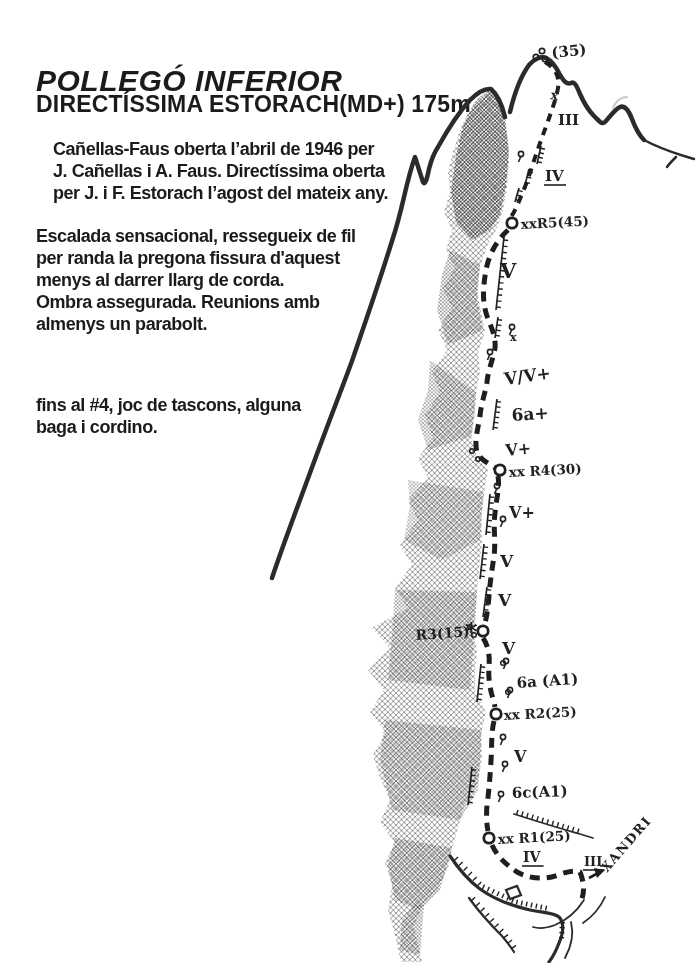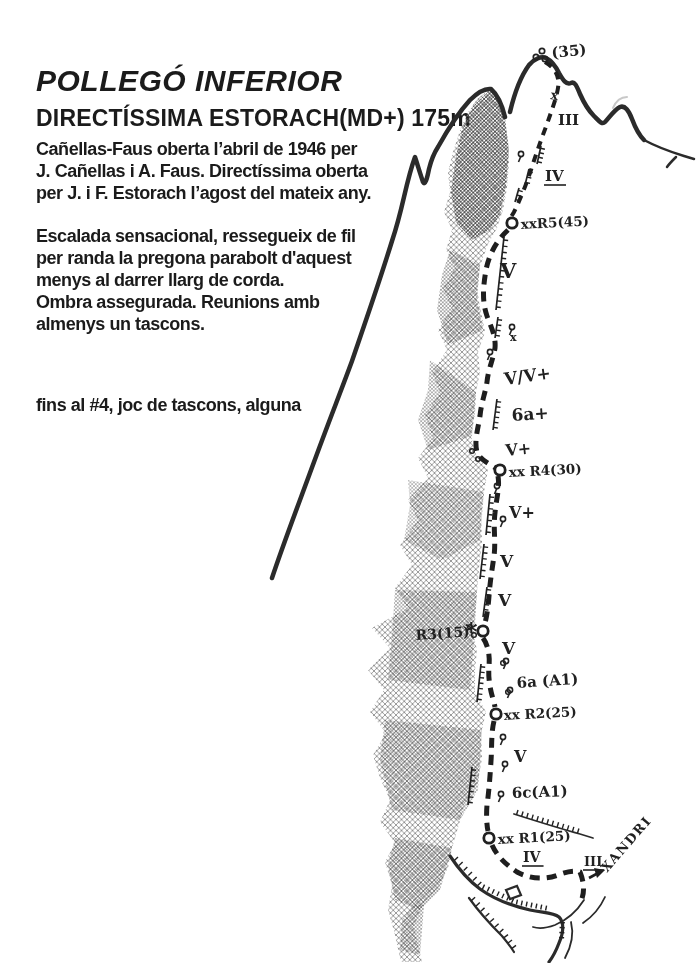--- a/index.html
+++ b/index.html
@@ -1,51 +1,52 @@
 <!DOCTYPE html>
 <html><head>
 <meta charset="utf-8">
 <style>
   html,body{margin:0;padding:0;background:#e8e8e8;}
   .page{position:relative;width:700px;height:963px;background:#ffffff;overflow:hidden;
         font-family:"Liberation Sans",sans-serif;color:#1b1b1b;margin:0 auto;}
   .page-title{position:absolute;left:36px;top:44px;font-size:30px;line-height:34px;
         font-style:italic;font-weight:700;letter-spacing:.5px;white-space:nowrap;text-align:right;}
-  .page-subtitle{position:absolute;left:36px;top:86px;font-size:23px;line-height:26px;
+  .page-subtitle{position:absolute;left:36px;top:72px;font-size:23px;line-height:26px;
         font-weight:700;letter-spacing:.2px;white-space:nowrap;}
   .para{position:absolute;left:36px;width:400px;font-size:18px;line-height:22px;
         font-weight:700;letter-spacing:-.45px;}
   .para .tline{white-space:nowrap;}
-  #para-0{top:138px;}
+  #para-0{top:138px;margin-left:17px;}
   #para-1{top:225px;}
   #para-2{top:394px;}
   #topo{position:absolute;left:0;top:0;width:700px;height:963px;}
 </style>
 </head>
 <body>
 
 <div class="page">
 
   <h1 class="page-title">POLLEGÓ INFERIOR</h1>
   <h2 class="page-subtitle">DIRECTÍSSIMA ESTORACH(MD+) 175m</h2>
 
   <div id="para-0" class="para">
       <div class="tline">Cañellas-Faus oberta l’abril de 1946 per</div>
       <div class="tline">J. Cañellas i A. Faus. Directíssima oberta</div>
       <div class="tline">per J. i F. Estorach l’agost del mateix any.</div>
     </div>
   <div id="para-1" class="para">
       <div class="tline">Escalada sensacional, ressegueix de fil</div>
-      <div class="tline">per randa la pregona parabolt d'aquest</div>
+      <div class="tline">per randa la pregona fissura d'aquest</div>
       <div class="tline">menys al darrer llarg de corda.</div>
       <div class="tline">Ombra assegurada. Reunions amb</div>
-      <div class="tline">almenys un tascons.</div>
+      <div class="tline">almenys un parabolt.</div>
     </div>
   <div id="para-2" class="para">
       <div class="tline">fins al #4, joc de tascons, alguna</div>
+      <div class="tline">baga i cordino.</div>
     </div>
 
   <svg id="topo" viewBox="0 0 700 963" xmlns="http://www.w3.org/2000/svg">
     <defs>
       <pattern id="hatchMain" width="5.5" height="5.5" patternUnits="userSpaceOnUse">
         <path d="M0,0 l5.5,5.5 M5.5,0 l-5.5,5.5" stroke="#7b7b7b" stroke-width="0.8" fill="none"></path>
       </pattern>
       <pattern id="hatchDense" width="3.6" height="3.6" patternUnits="userSpaceOnUse">
         <path d="M0,0 l3.6,3.6 M3.6,0 l-3.6,3.6" stroke="#3d3d3d" stroke-width="0.85" fill="none"></path>
       </pattern>

